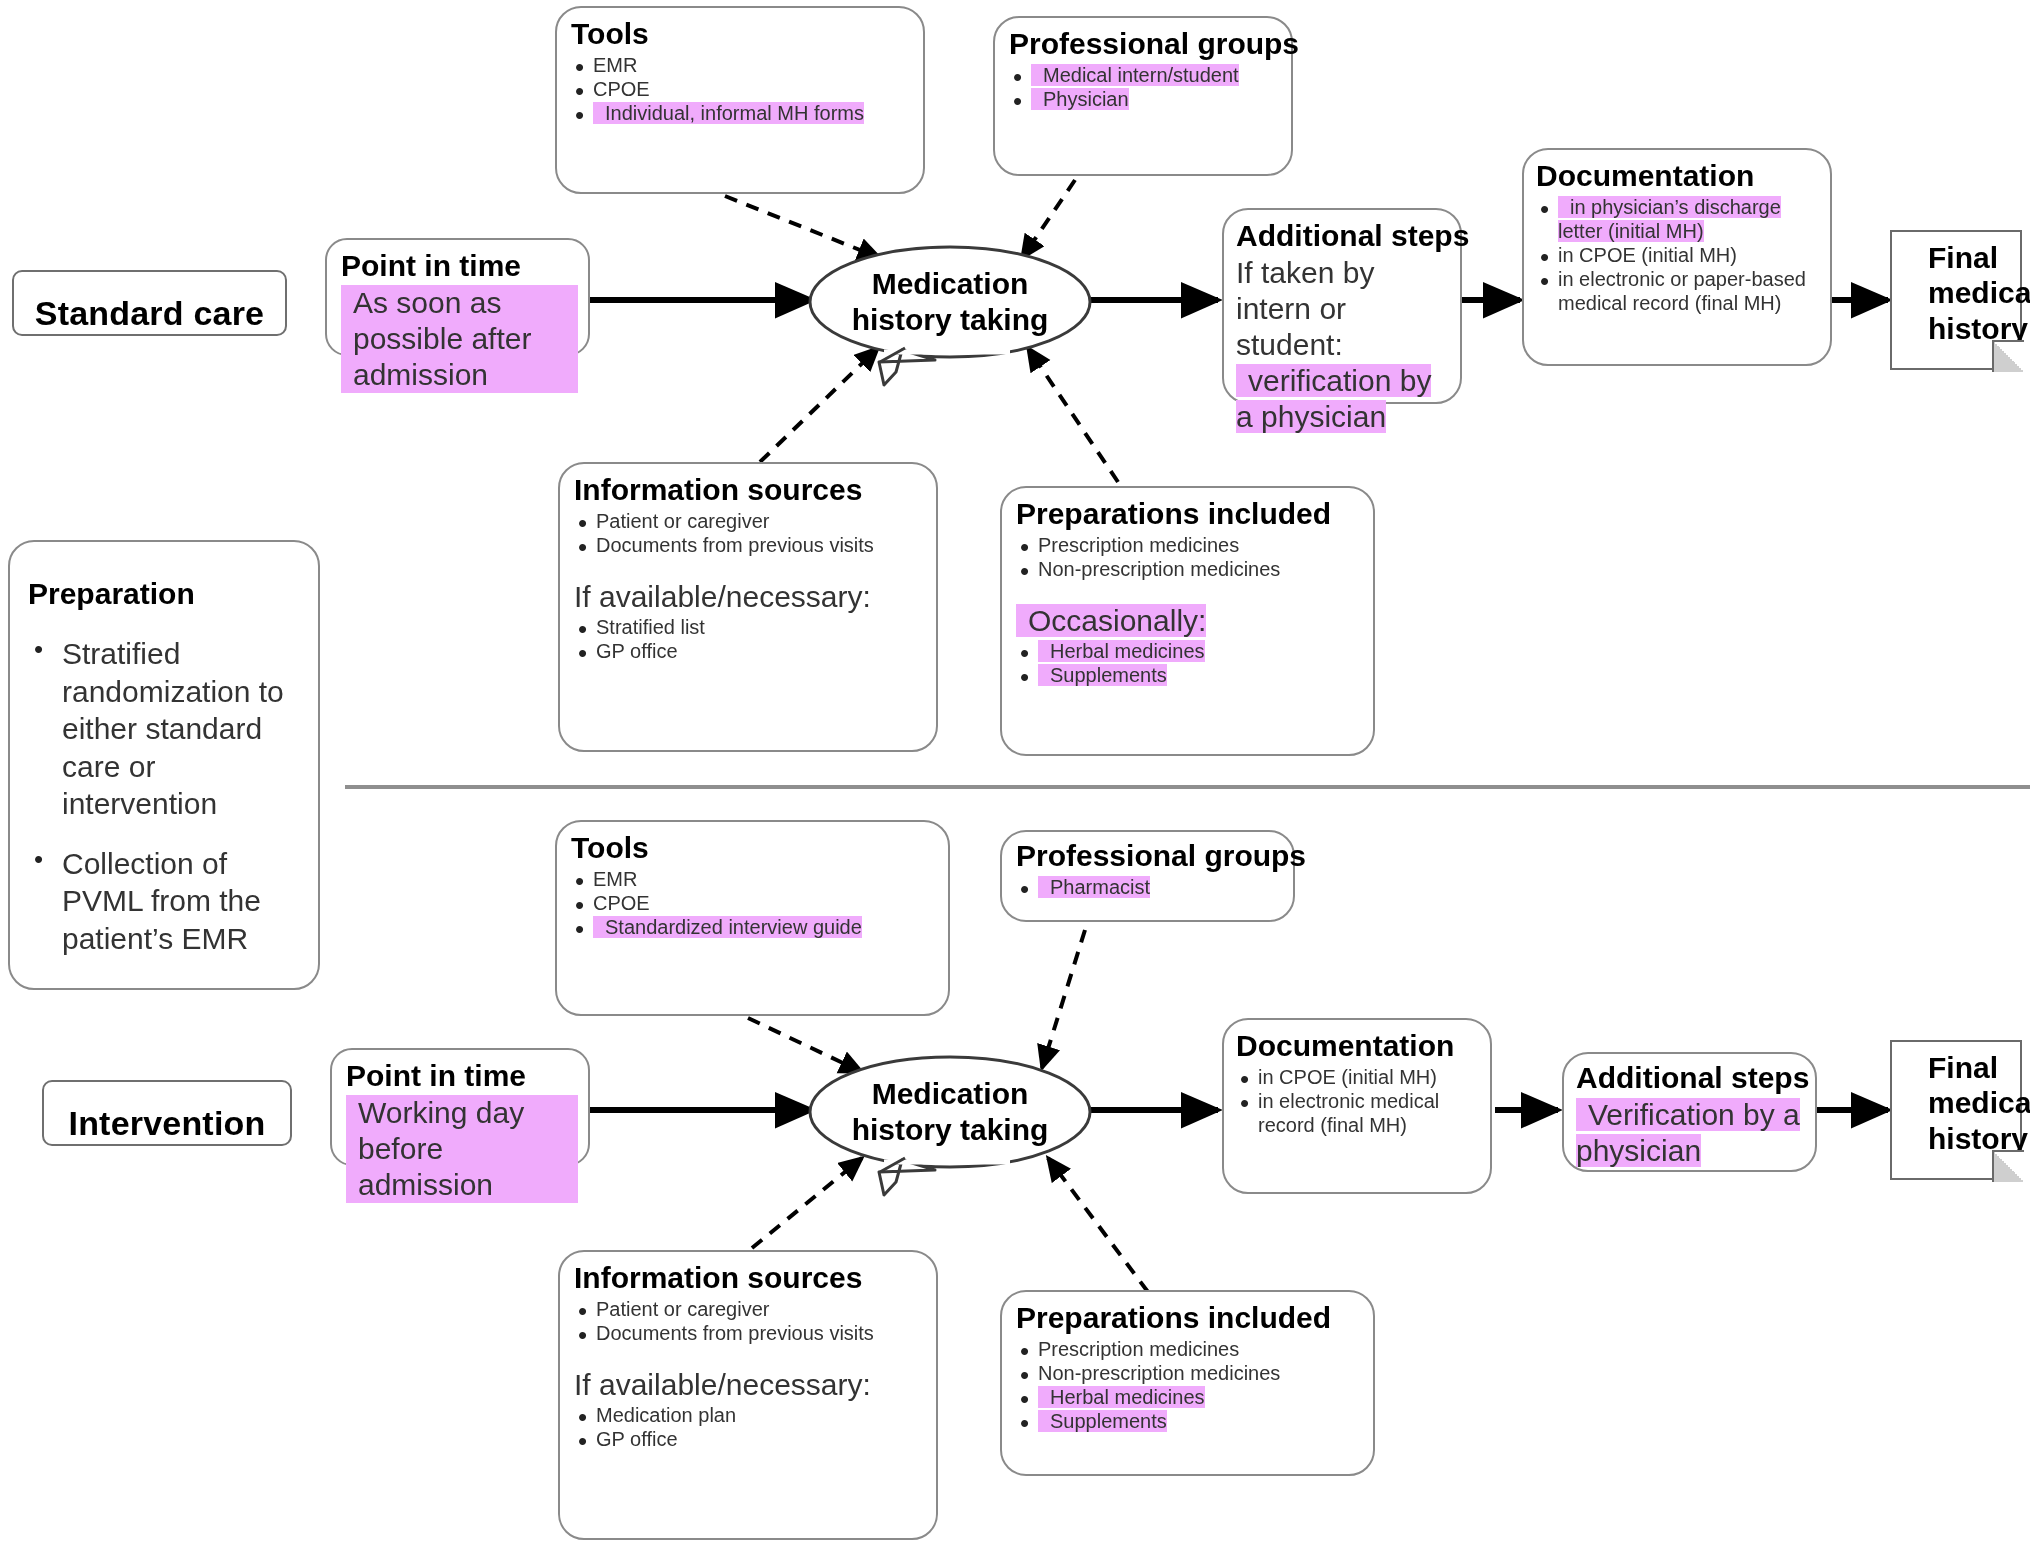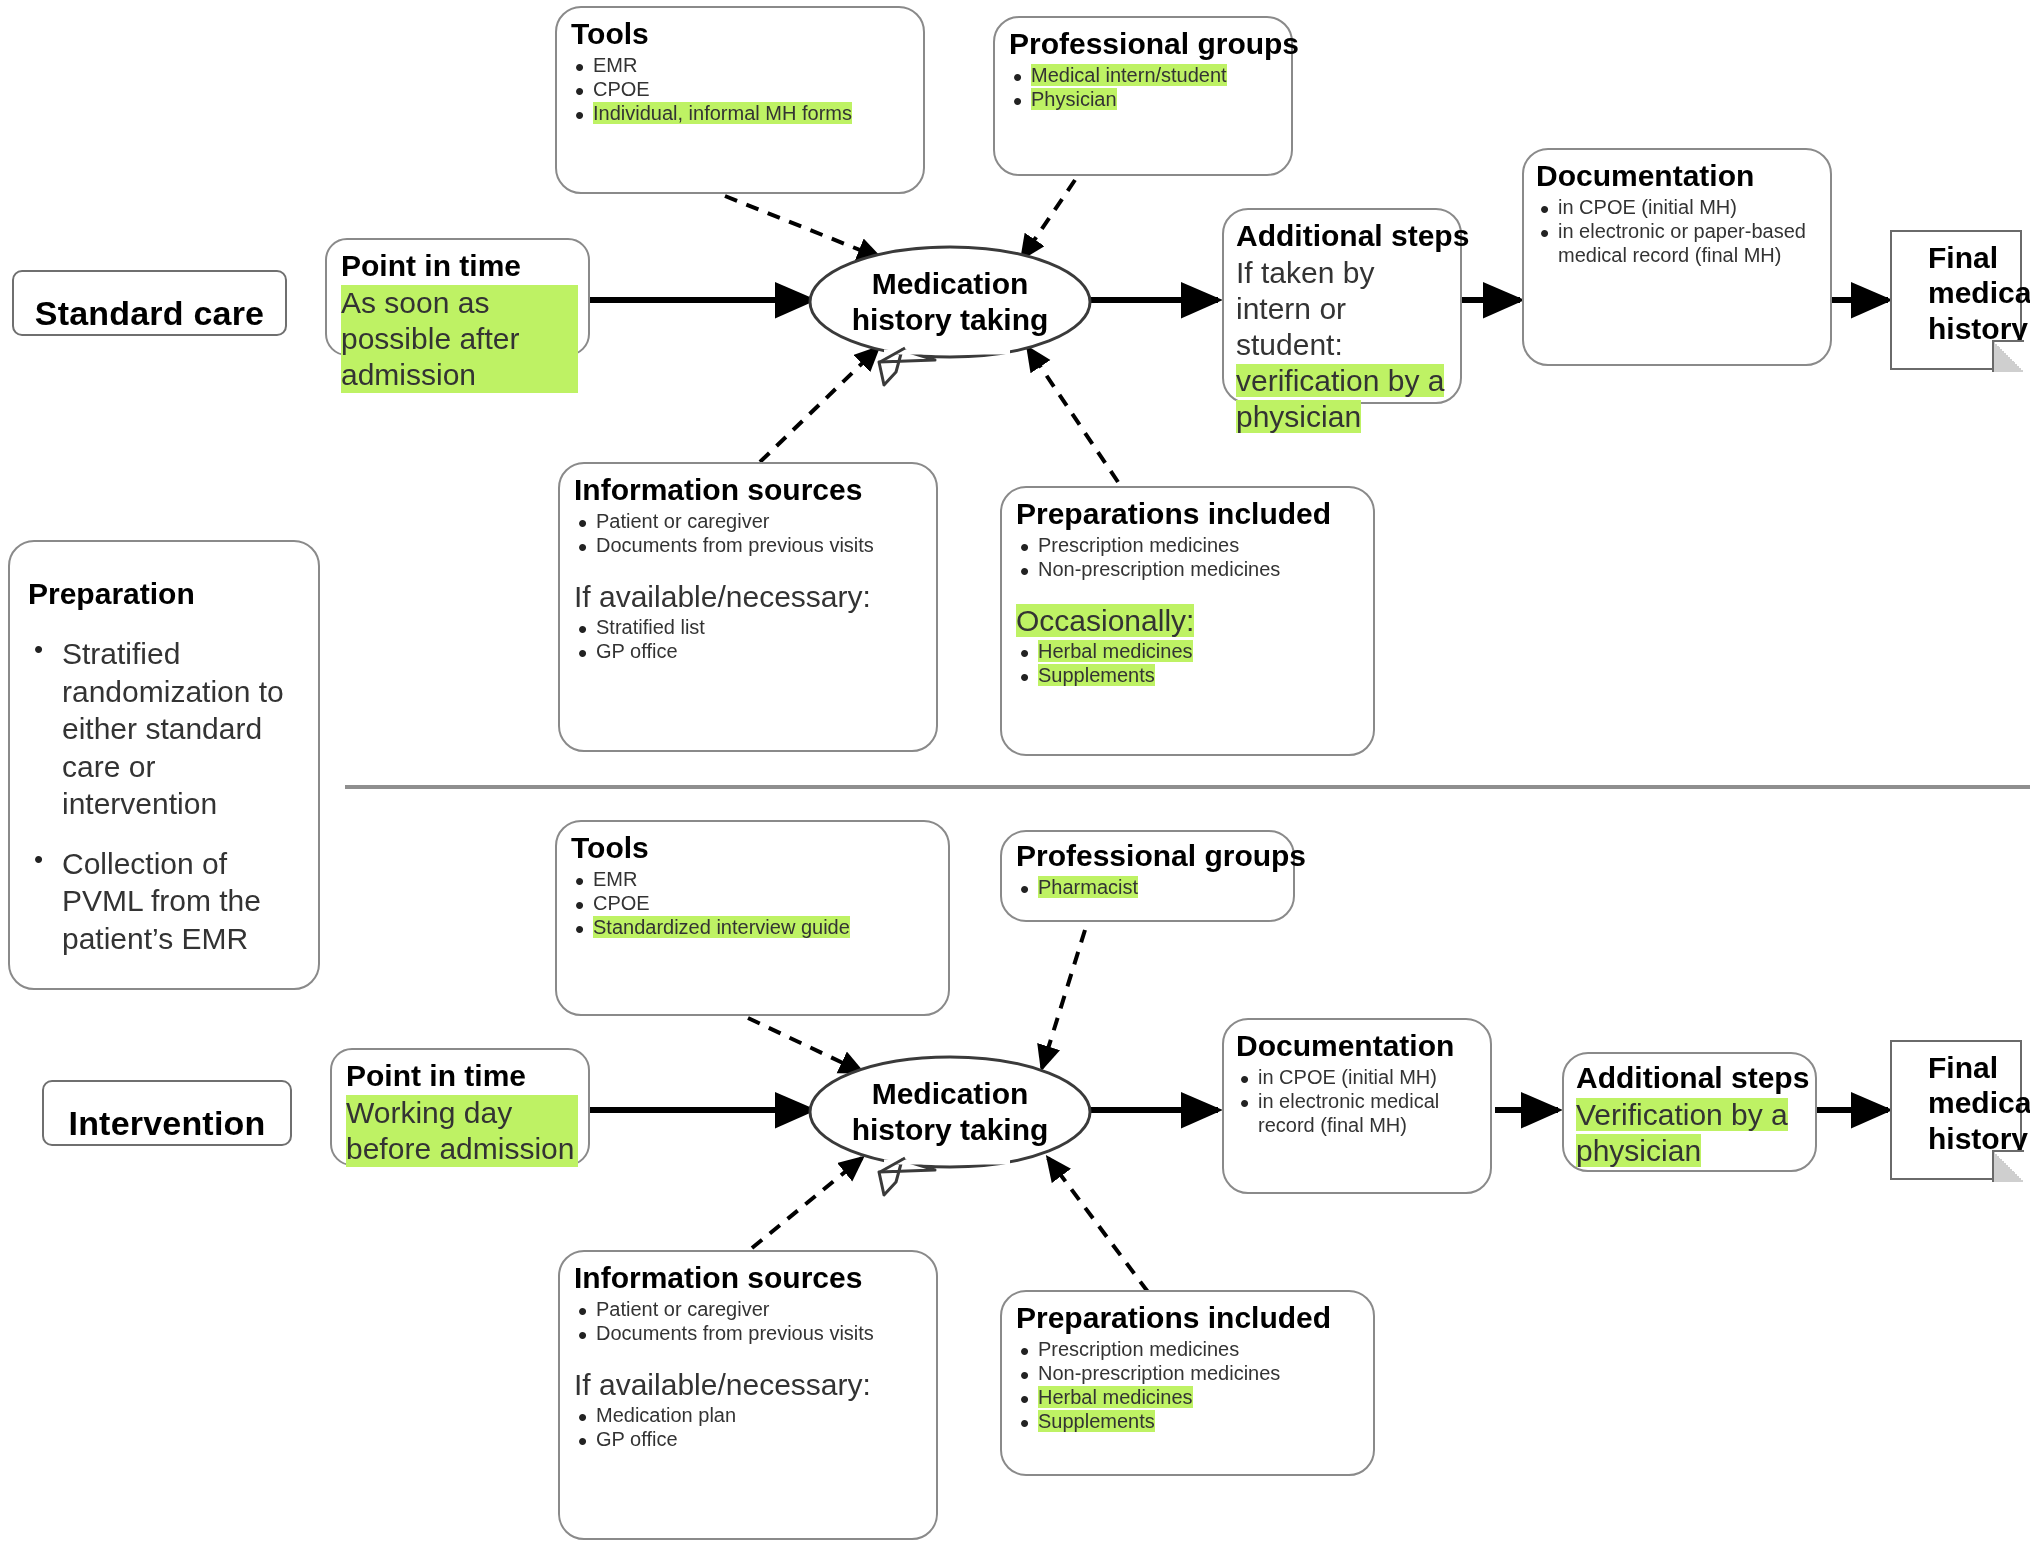--- a/index.html
+++ b/index.html
@@ -12,21 +12,21 @@
   .rbox.tight{border-radius:22px;}
   .label-box{border:2px solid #6f6f6f;border-radius:10px;display:flex;align-items:center;
              justify-content:center;background:#fff;}
   .label-box .t{font-weight:bold;font-size:34px;letter-spacing:.2px;color:#000;margin-top:20px;}
 
   .hd{font-weight:bold;font-size:30px;line-height:1.18;color:#000;margin-bottom:2px;white-space:nowrap;}
   .ln{font-size:30px;line-height:1.2;color:#333;display:block;}
   .li{font-size:20px;line-height:1.2;color:#333;display:block;position:relative;padding-left:22px;}
   .li:before{content:"\2022";position:absolute;left:4px;top:-1px;color:#222;font-size:26px;}
   .gap{display:block;height:22px;}
-  .hl{background:#bef264;}
+  .hl{background:#f0abfc;padding-left:12px;}
   .wrapline{display:block;}
 
   
   .doc{position:absolute;box-sizing:border-box;}
   .doc .body{position:absolute;inset:0;border:2px solid #6a6a6a;background:#fff;}
   .doc .fold{position:absolute;right:-2px;bottom:-2px;width:30px;height:30px;
              background:linear-gradient(225deg,#ffffff 0 50%,#cfcfcf 50% 100%);
              border-left:2px solid #6a6a6a;border-top:2px solid #6a6a6a;}
   .doc .cap{position:absolute;left:14px;top:10px;right:10px;font-weight:bold;font-size:30px;
             line-height:1.18;color:#000;margin-left:24px;}
@@ -125,20 +125,21 @@
   </div>
 
   <div class="node rbox" style="left:1222px;top:208px;width:240px;height:196px;padding:8px 8px 8px 12px;">
     <div class="hd">Additional steps</div>
     <span class="ln">If taken by intern or student:</span>
     <span class="ln"><span class="hl">verification by  a physician</span></span>
   </div>
 
   <div class="node rbox" style="left:1522px;top:148px;width:310px;height:218px;padding:8px 8px 8px 12px;">
     <div class="hd">Documentation</div>
+    <span class="li"><span class="hl">in physician’s discharge letter (initial MH)</span></span>
     <span class="li"><span>in CPOE (initial MH)</span></span>
     <span class="li"><span>in electronic or paper-based medical record (final MH)</span></span>
   </div>
 
   <div class="doc" style="left:1890px;top:230px;width:132px;height:140px;">
     <div class="body"></div>
     <div class="cap">
       <span class="wrapline">Final</span>
       <span class="wrapline">medication</span>
       <span class="wrapline">history</span>

